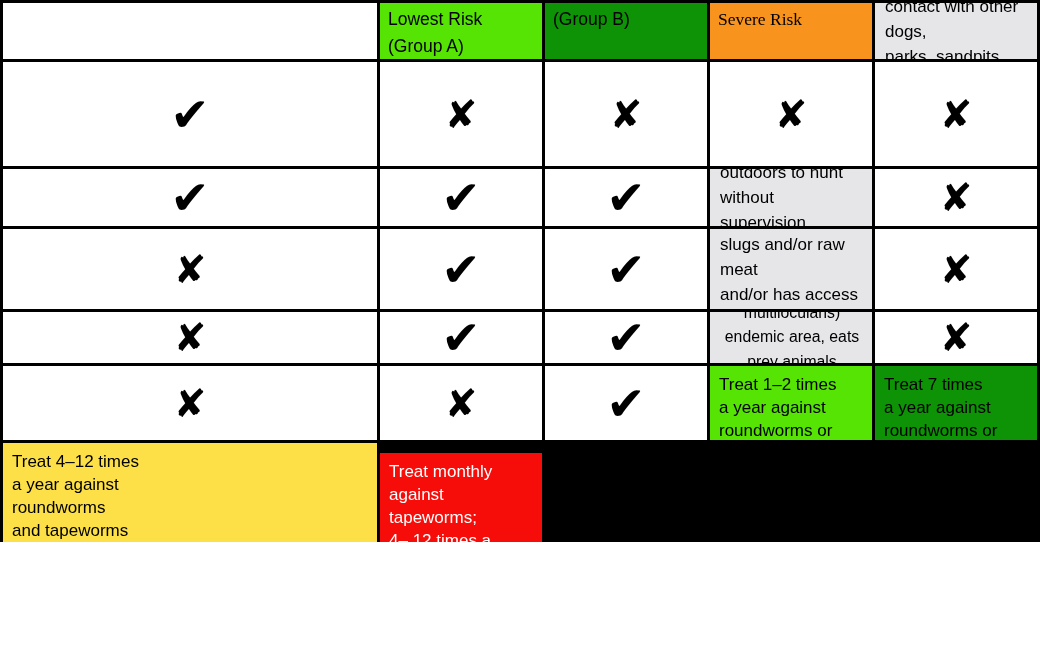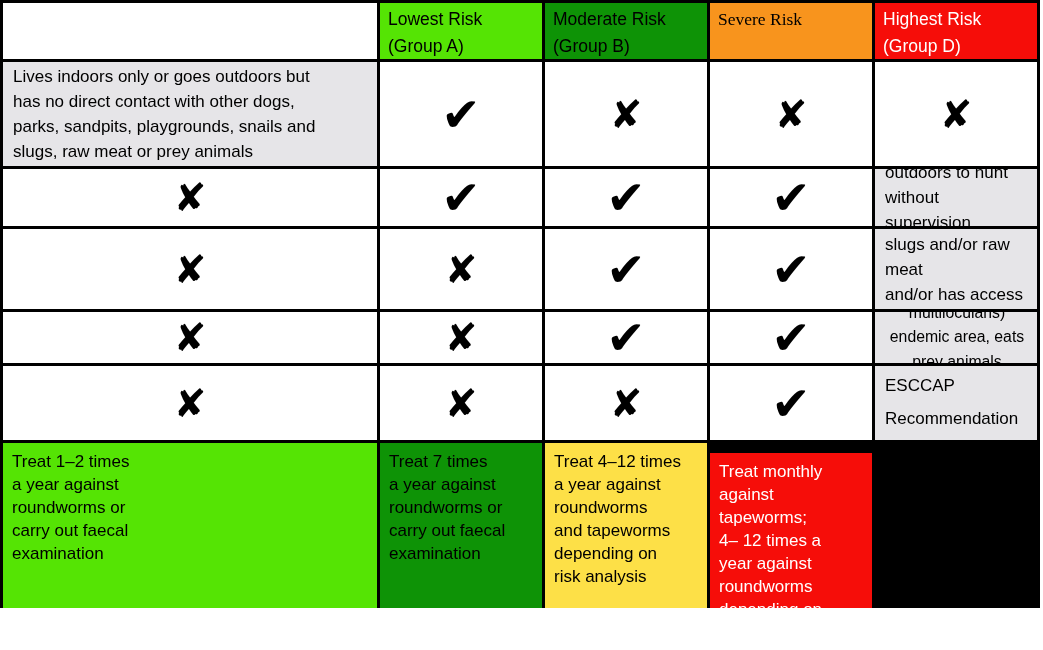--- a/index.html
+++ b/index.html
@@ -4,21 +4,21 @@
 <style>
   html, body {
     margin: 0;
     padding: 0;
     background: #ffffff;
     font-family: "Liberation Sans", "DejaVu Sans", sans-serif;
     color: #000000;
   }
   .wrap {
     width: 1043px;
-    height: 608px;
+    height: 542px;
     overflow: hidden;
   }
   .table {
     box-sizing: border-box;
     width: 1040px;
     height: 644px;
     background: #000000;
     display: grid;
     grid-template-columns: 374px 162px 162px 162px 162px;
     grid-template-rows: 56px 104px 57px 80px 51px 74px 195px;
@@ -81,29 +81,24 @@
 
 <div class="wrap">
   <div class="table">
 
     <div class="cell corner"></div>
     <div class="cell head" style="background-color: rgb(85, 228, 4);">
       <div class="hl">Lowest Risk</div>
       <div class="hl">(Group A)</div>
     </div>
     <div class="cell head" style="background-color: rgb(14, 147, 6);">
-      <div class="hl">Moderate Risk</div>
       <div class="hl">(Group B)</div>
     </div>
     <div class="cell head" style="background-color: rgb(248, 148, 29); font-family: Liberation Serif, serif;">
       <div class="hl">Severe Risk</div>
-    </div>
-    <div class="cell head white" style="background-color: rgb(246, 13, 9);">
-      <div class="hl">Highest Risk</div>
-      <div class="hl">(Group D)</div>
     </div>
 
     <div class="cell desc">Lives indoors only or goes outdoors but
 has no direct contact with other dogs,
 parks, sandpits, playgrounds, snails and
 slugs, raw meat or prey animals</div>
     <div class="cell mark check">✔</div>
     <div class="cell mark cross">✘</div>
     <div class="cell mark cross">✘</div>
     <div class="cell mark cross">✘</div>
@@ -129,24 +124,20 @@
     <div class="cell mark check">✔</div>
 
     <div class="cell desc small">Dog lives in a fox tapeworm (Echinococcus
 multilocularis) endemic area, eats prey animals
 and/or goes outdoors to hunt without supervision</div>
     <div class="cell mark cross">✘</div>
     <div class="cell mark cross">✘</div>
     <div class="cell mark cross">✘</div>
     <div class="cell mark check">✔</div>
 
-    <div class="cell footer-label">
-      <div class="fl1">ESCCAP</div>
-      <div class="fl2">Recommendation</div>
-    </div>
     <div class="cell rec" style="background-color: rgb(85, 228, 4);">Treat 1–2 times
 a year against
 roundworms or
 carry out faecal
 examination</div>
     <div class="cell rec" style="background-color: rgb(14, 147, 6);">Treat 7 times
 a year against
 roundworms or
 carry out faecal
 examination</div>

